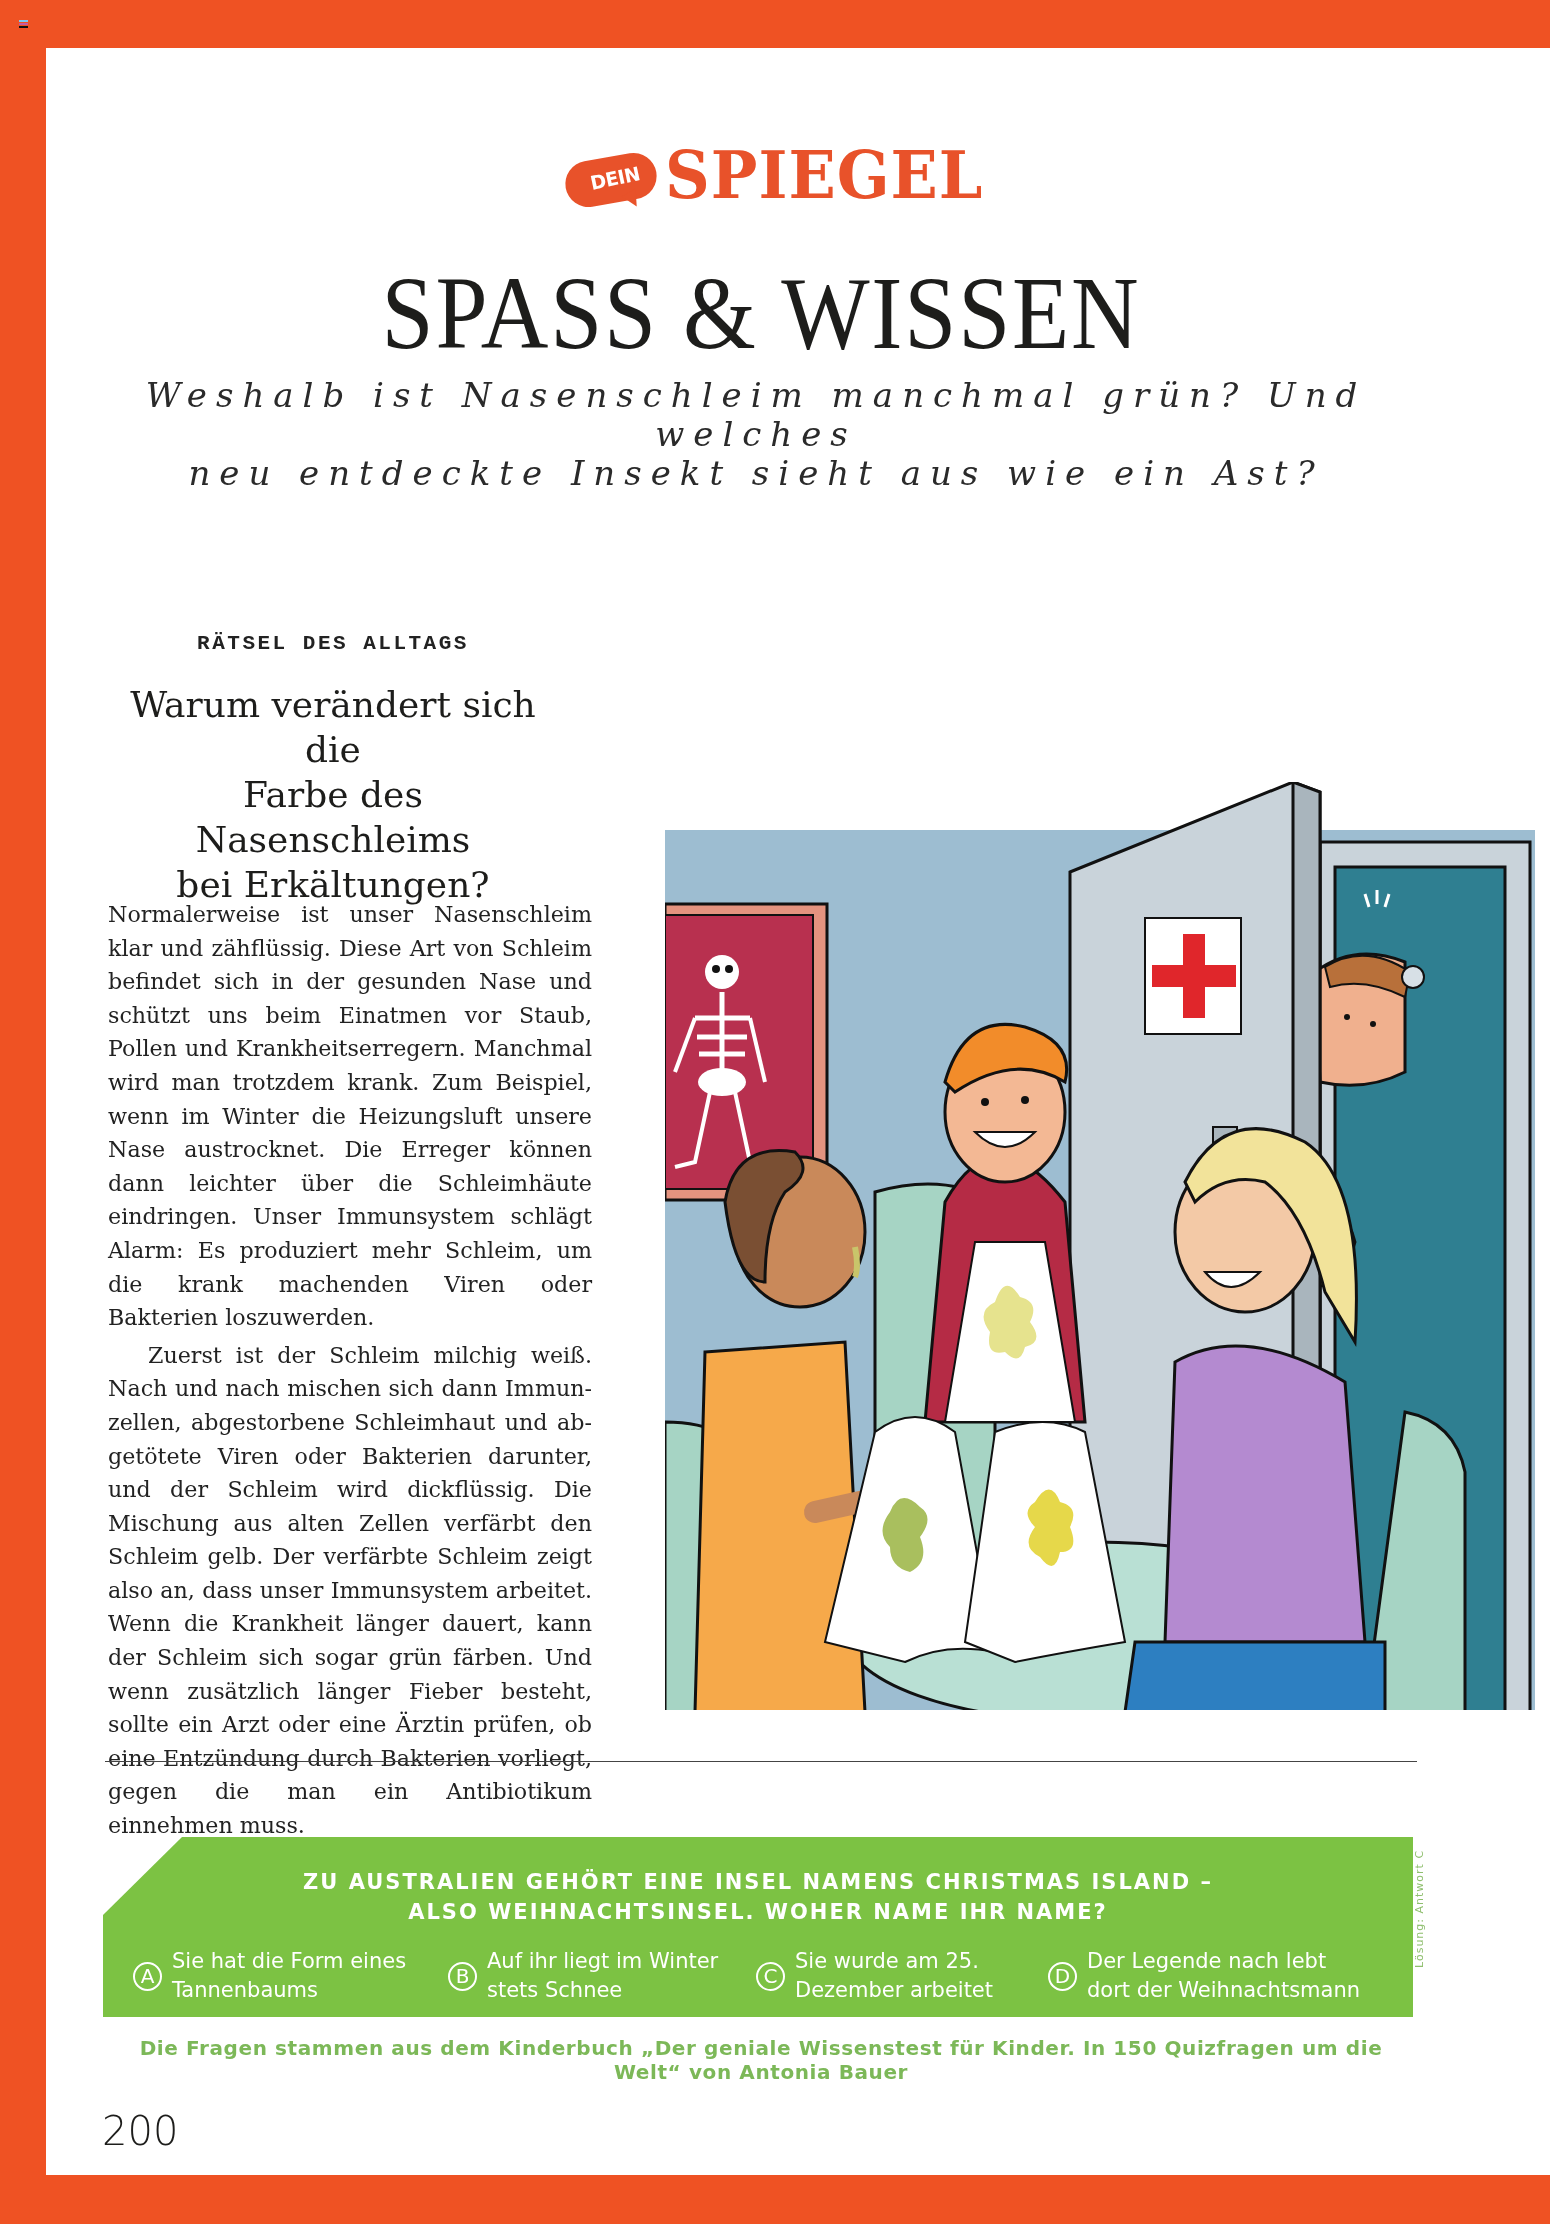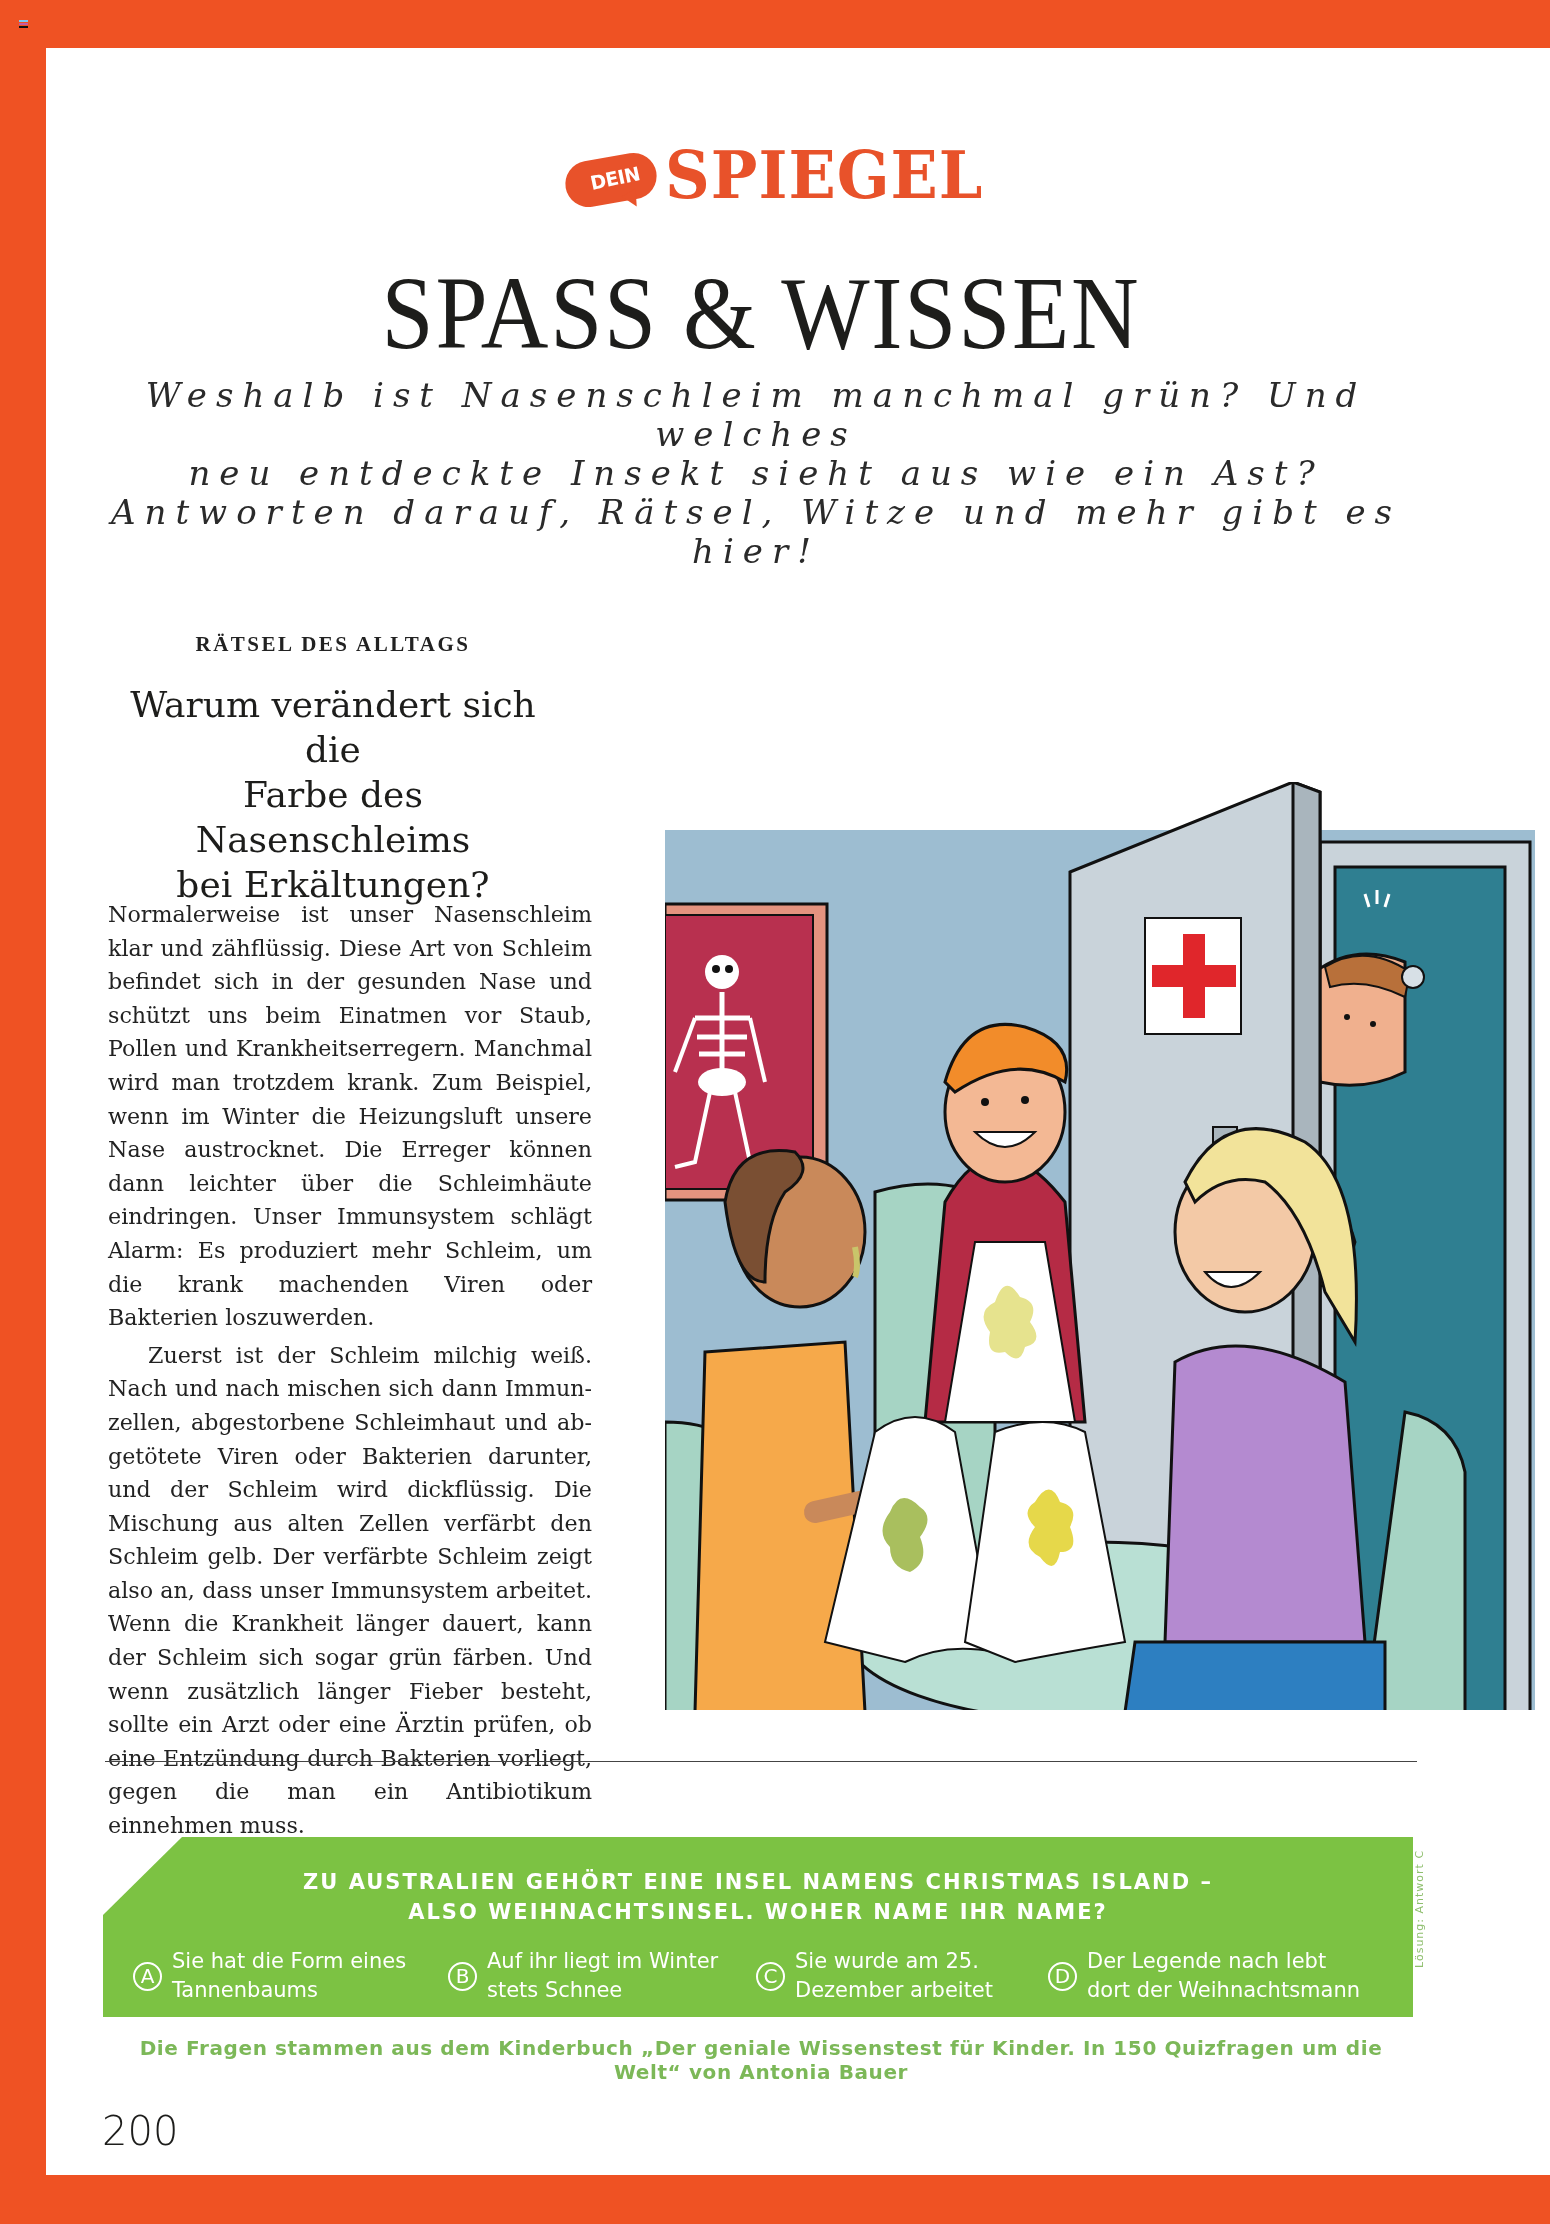--- a/index.html
+++ b/index.html
@@ -40,21 +40,21 @@
     font-family: "Liberation Serif", serif; font-size: 104px; color: #1d1d1b;
     letter-spacing: 2px; transform: scaleX(0.9); transform-origin: 760px 0;
   }
   .subtitle {
     position: absolute; left: 60px; width: 1300px; top: 328px; text-align: center;
     font-family: "DejaVu Serif", serif; font-style: italic; font-size: 34px; color: #2a2a2a;
     letter-spacing: 9px; line-height: 39px;
   }
   .kicker {
     position: absolute; left: 57px; width: 460px; top: 584px; text-align: center;
-    font-family: Liberation Serif, serif; font-weight: bold; font-size: 21px;
+    font-family: Liberation Mono, monospace; font-weight: bold; font-size: 21px;
     letter-spacing: 2.5px; color: #222;
   }
   .headline {
     position: absolute; left: 57px; width: 460px; top: 634px; text-align: center;
     font-family: "DejaVu Serif", serif; font-size: 36px; line-height: 45px; color: #1d1d1b;
   }
   .body {
     position: absolute; left: 58px; width: 492px; top: 846px;
     font-family: "DejaVu Serif", serif; font-size: 22.2px; line-height: 33.6px; color: #222;
     text-align: justify; hyphens: manual;
@@ -114,21 +114,20 @@
     <div class="logo-bubble"></div>
     <div class="logo-dein">DEIN</div>
     <div class="logo-spiegel">SPIEGEL</div>
   </div>
 
   <div class="title">SPASS &amp; WISSEN</div>
 
   <div class="subtitle">
     <div>Weshalb ist Nasenschleim manchmal grün? Und welches</div>
     <div>neu entdeckte Insekt sieht aus wie ein Ast?</div>
-    <div>Antworten darauf, Rätsel, Witze und mehr gibt es hier!</div>
   </div>
 
   <div class="kicker">RÄTSEL DES ALLTAGS</div>
 
   <div class="headline">
     <div>Warum verändert sich die</div>
     <div>Farbe des Nasenschleims</div>
     <div>bei Erkältungen?</div>
   </div>
 

